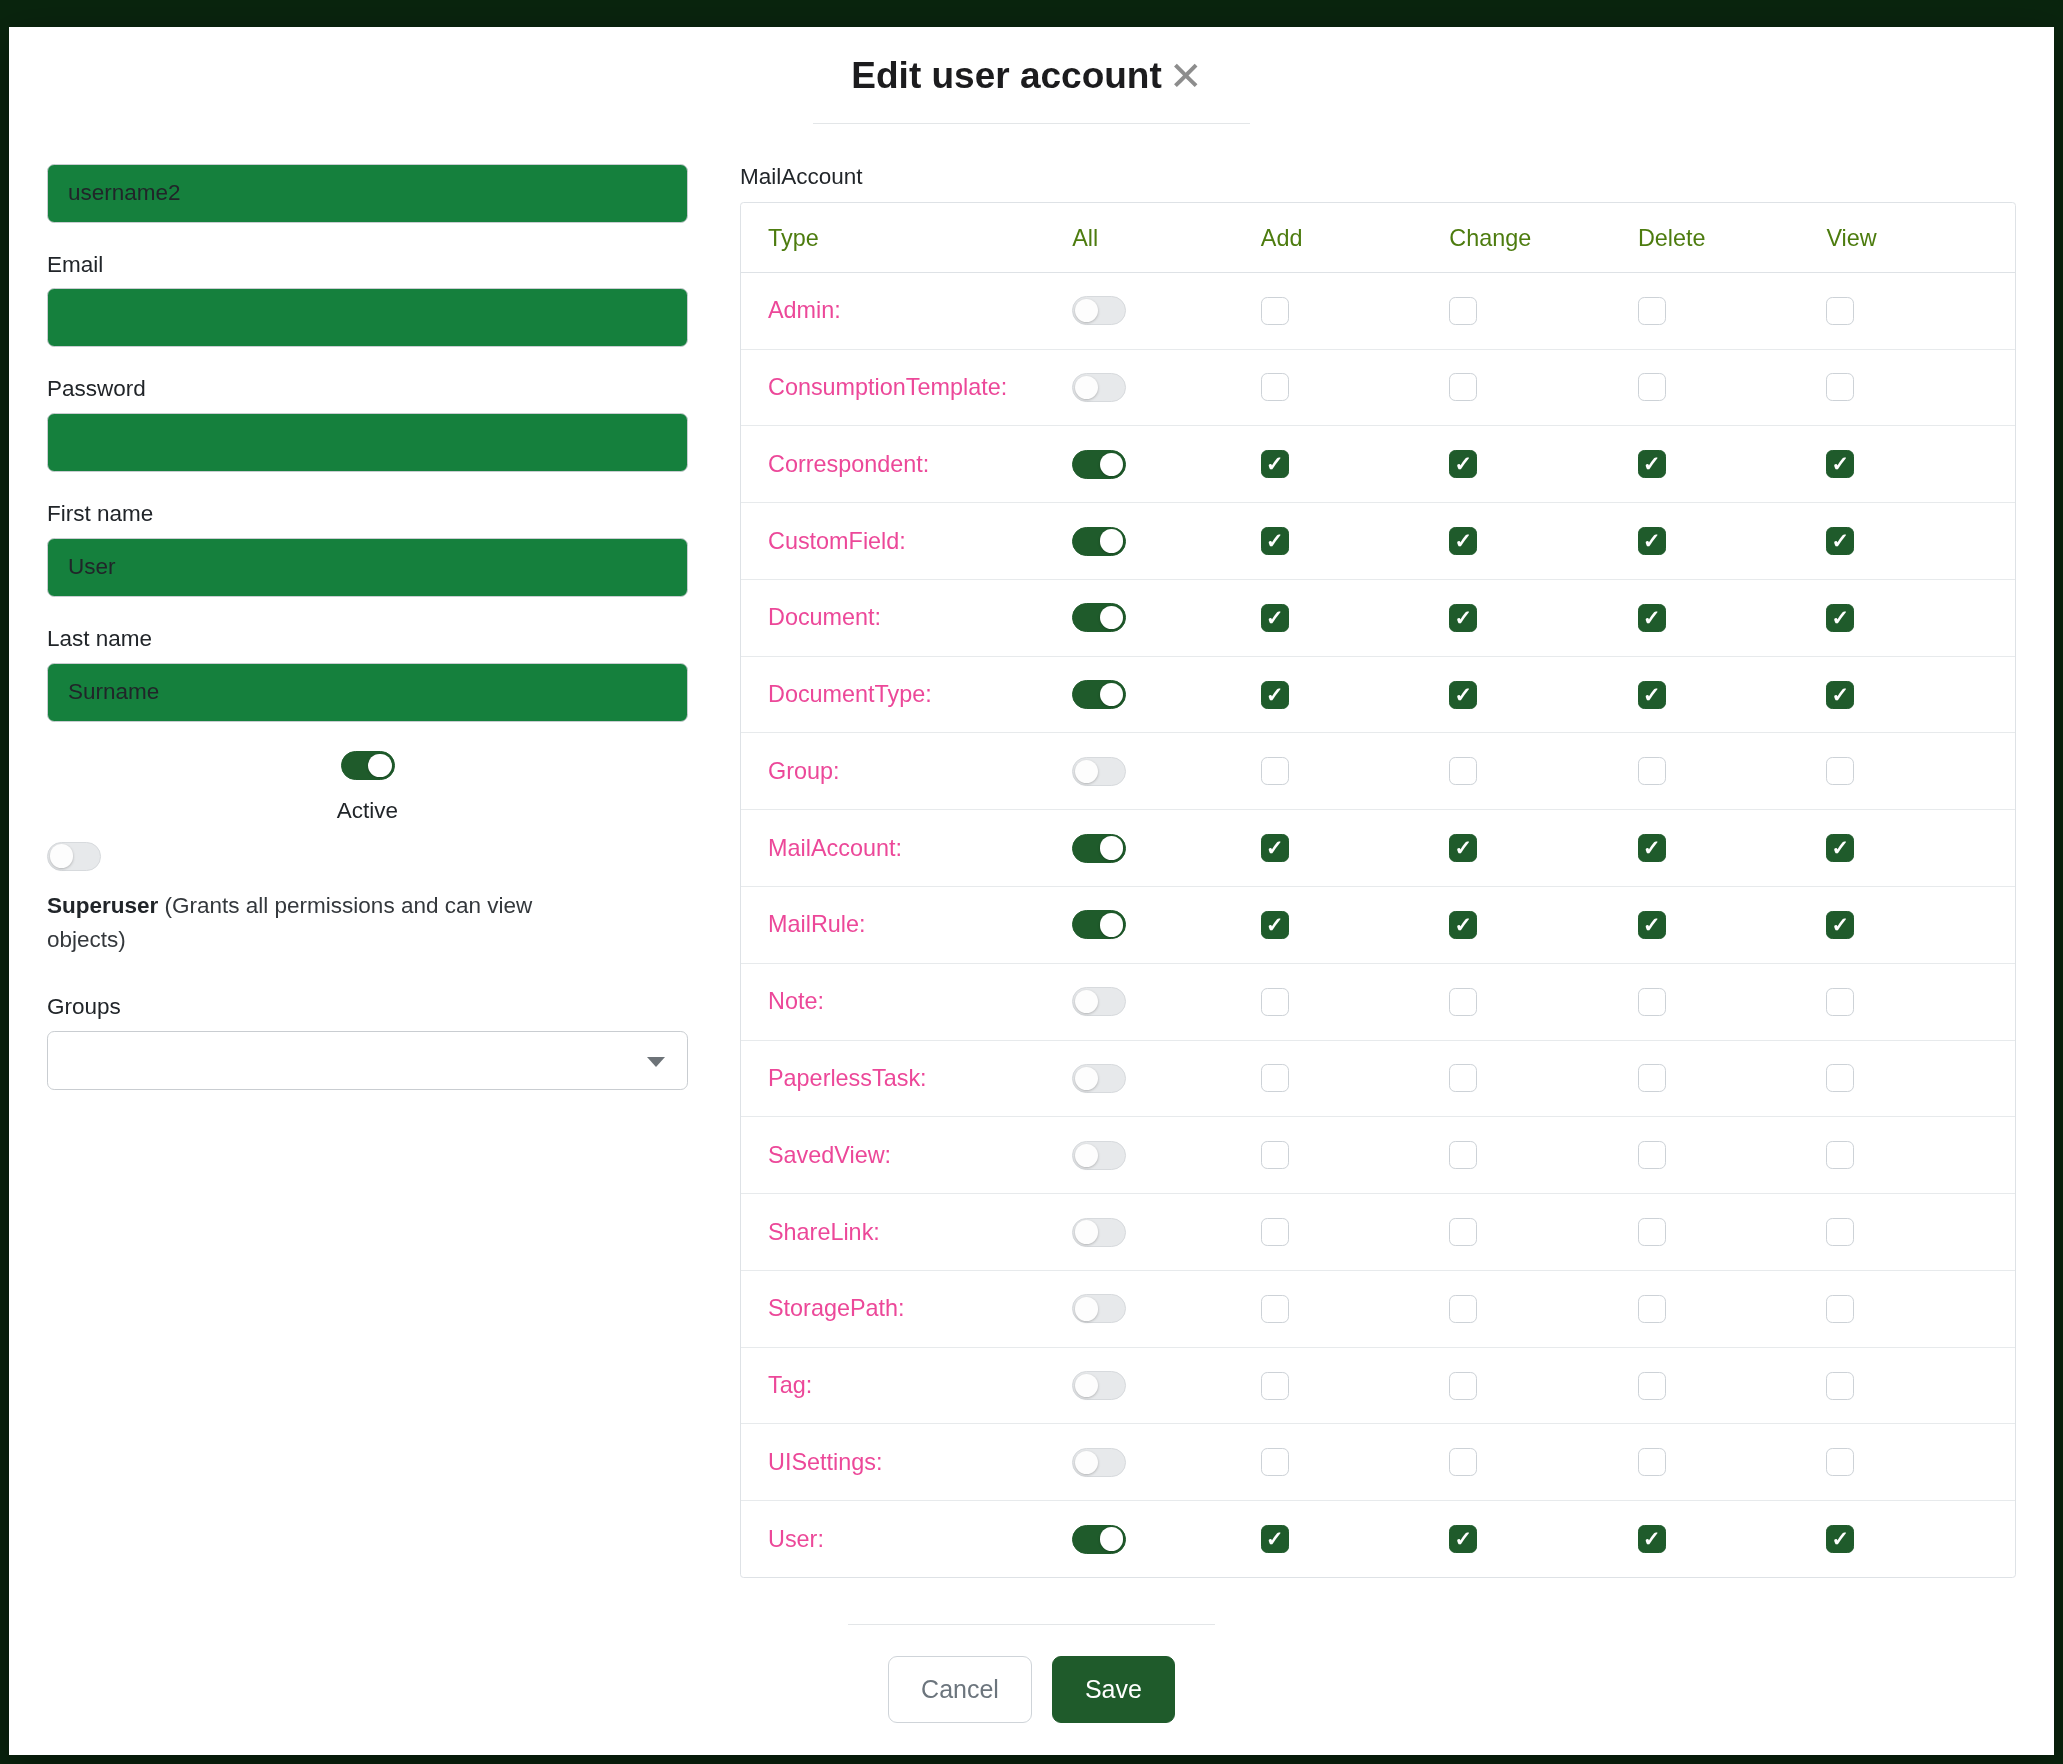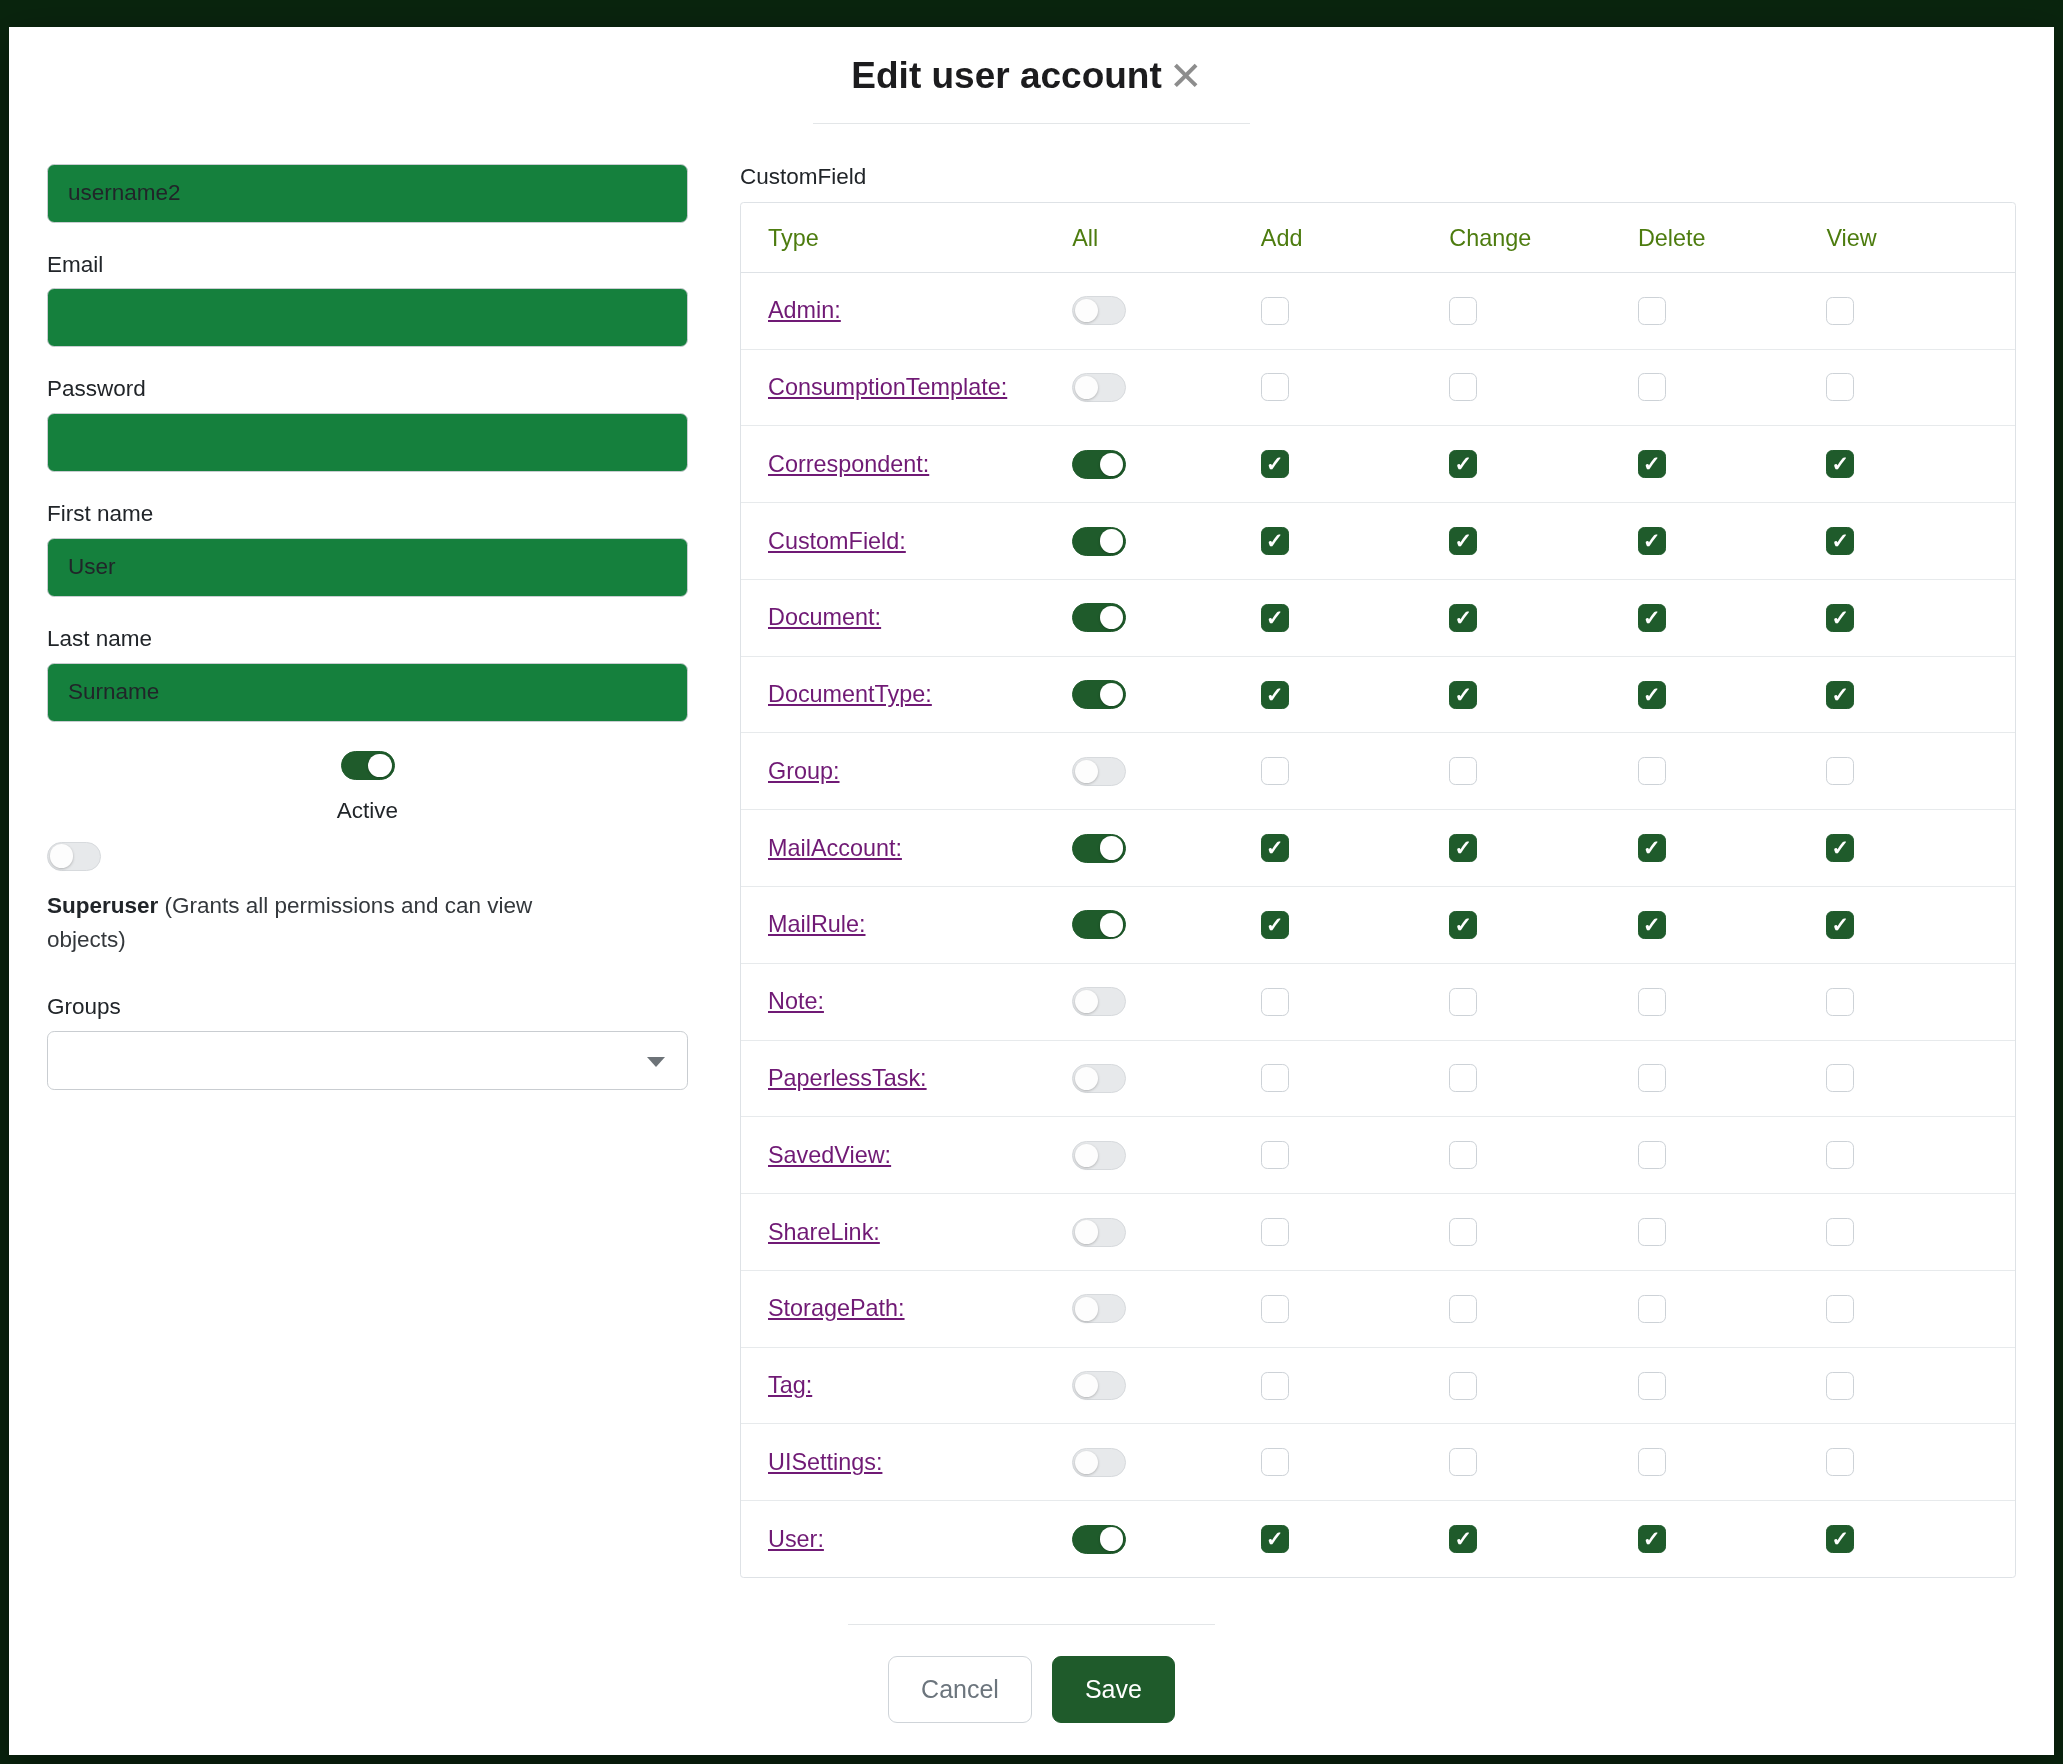--- a/index.html
+++ b/index.html
@@ -104,21 +104,21 @@
     padding: 21.6px 0 20px 0;
     border-bottom: 0.9px solid #dee2e6;
   }
   .perm-table td {
     padding: 23.4px 0;
     border-bottom: 0.9px solid #e7eaec;
     vertical-align: middle;
   }
   .perm-table tr:last-child td { border-bottom: none; }
   .perm-table th:first-child, .perm-table td:first-child { padding-left: 27px; }
-  .perm-type { font-size: 23.4px; color: #701a75; text-decoration: underline; }
+  .perm-type { font-size: 23.4px; color: #ec4899; }
 
   .checkbox {
     width: 28px; height: 28px; border-radius: 6.3px;
     border: 1.8px solid #cdd2d7; background: #fff; cursor: pointer;
     display: inline-block; vertical-align: middle;
     position: relative;
   }
   .checkbox.checked { background: var(--accent); border-color: var(--accent); }
   .checkbox.checked::after {
     content: "\2713";
@@ -201,21 +201,21 @@
       <div class="field groups-field">
         <label class="field-label">Groups</label>
         <div class="select-box">
           <span class="select-caret"></span>
         </div>
       </div>
 
     </div>
 
     <div class="right-col">
-      <div class="perm-label">CustomField</div>
+      <div class="perm-label">MailAccount</div>
       <div class="perm-table-wrap">
         <table class="perm-table">
           <colgroup>
             <col style="width:26%">
             <col style="width:14.8%">
             <col style="width:14.8%">
             <col style="width:14.8%">
             <col style="width:14.8%">
             <col style="width:14.8%">
           </colgroup>

